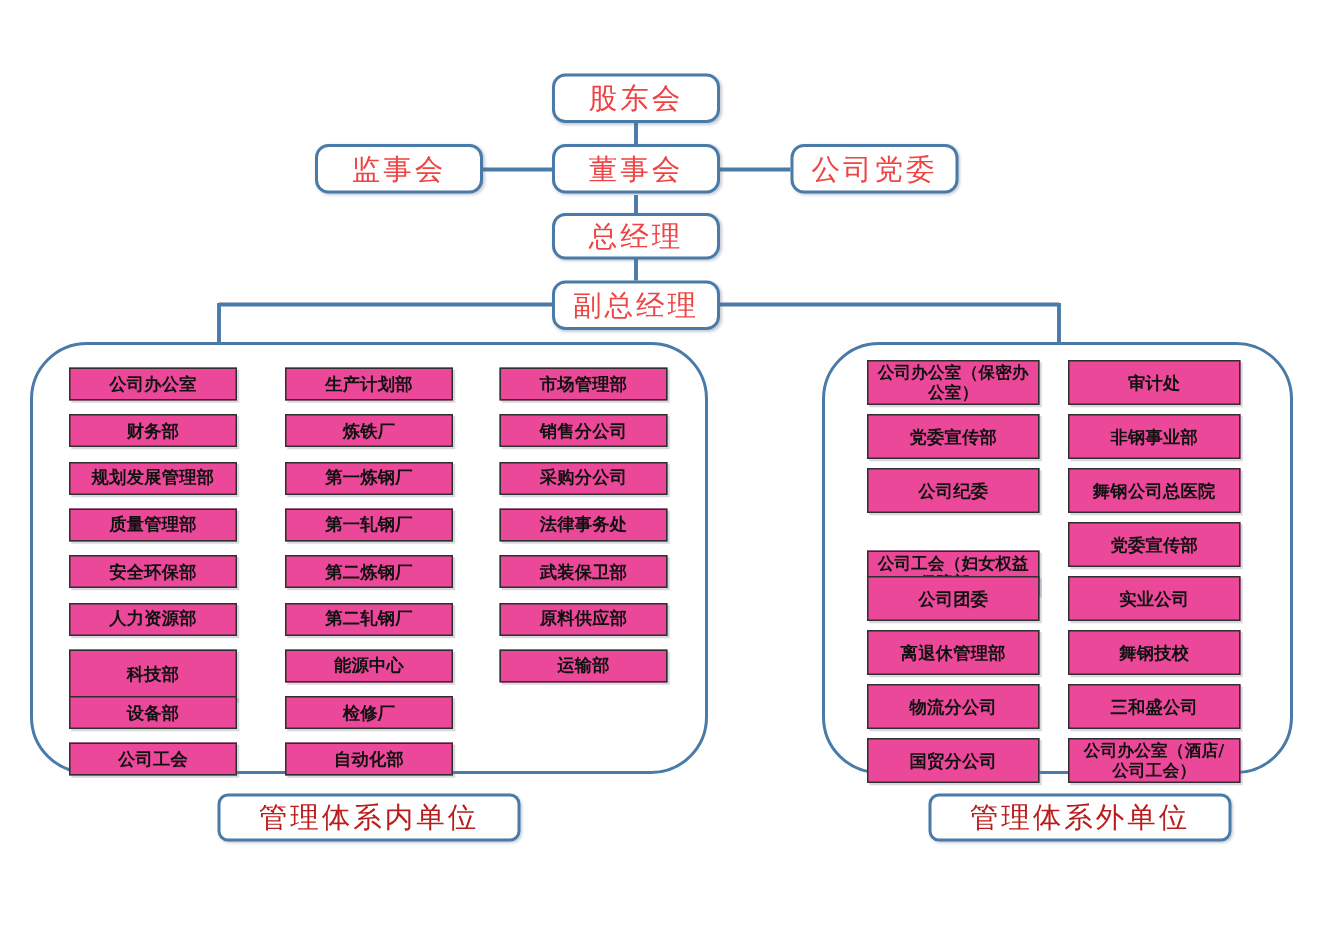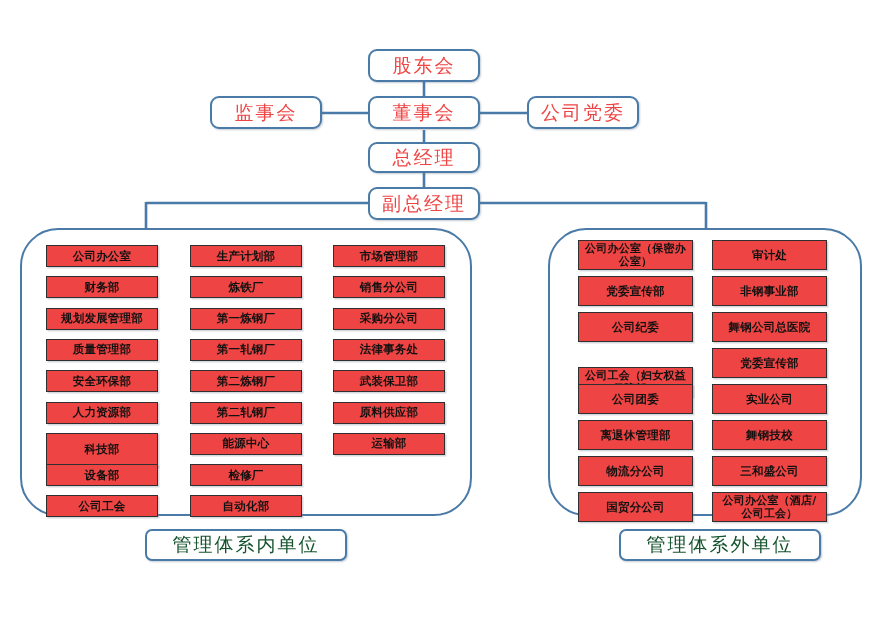--- a/index.html
+++ b/index.html
@@ -53,21 +53,21 @@
     box-sizing: border-box;
     background: #ffffff;
     border: 2px solid #4a7ba8;
     border-radius: 38px;
   }
   
   .cell {
     position: absolute;
     z-index: 4;
     box-sizing: border-box;
-    background: #ef4444;
+    background: #ec4899;
     border: 1px solid #2f2f2f;
     display: flex;
     align-items: center;
     justify-content: center;
     text-align: center;
     color: #111111;
     font-size: 11.5px;
     line-height: 13px;
     letter-spacing: 0.2px;
     font-weight: 700;
@@ -83,21 +83,21 @@
     position: absolute;
     z-index: 5;
     box-sizing: border-box;
     background: #ffffff;
     border: 2px solid #4a7ba8;
     border-radius: 7px;
     display: flex;
     align-items: center;
     justify-content: center;
     text-align: center;
-    color: #14532d;
+    color: #b91c1c;
     font-size: 19px;
     letter-spacing: 2px;
     font-weight: 500;
     box-shadow: 1px 1px 2px rgba(90,110,135,0.35);
   }
 </style>
 </head>
 <body>
 
 <div id="canvas">

